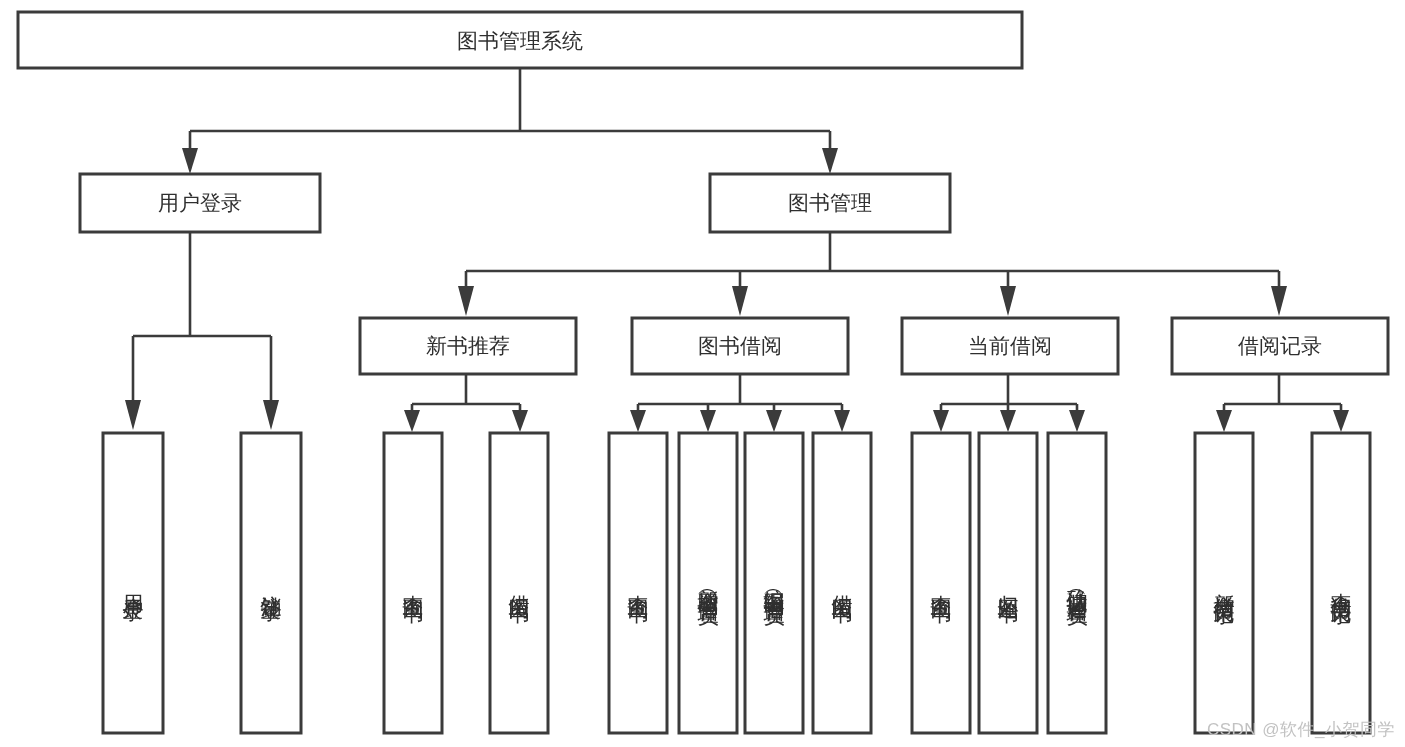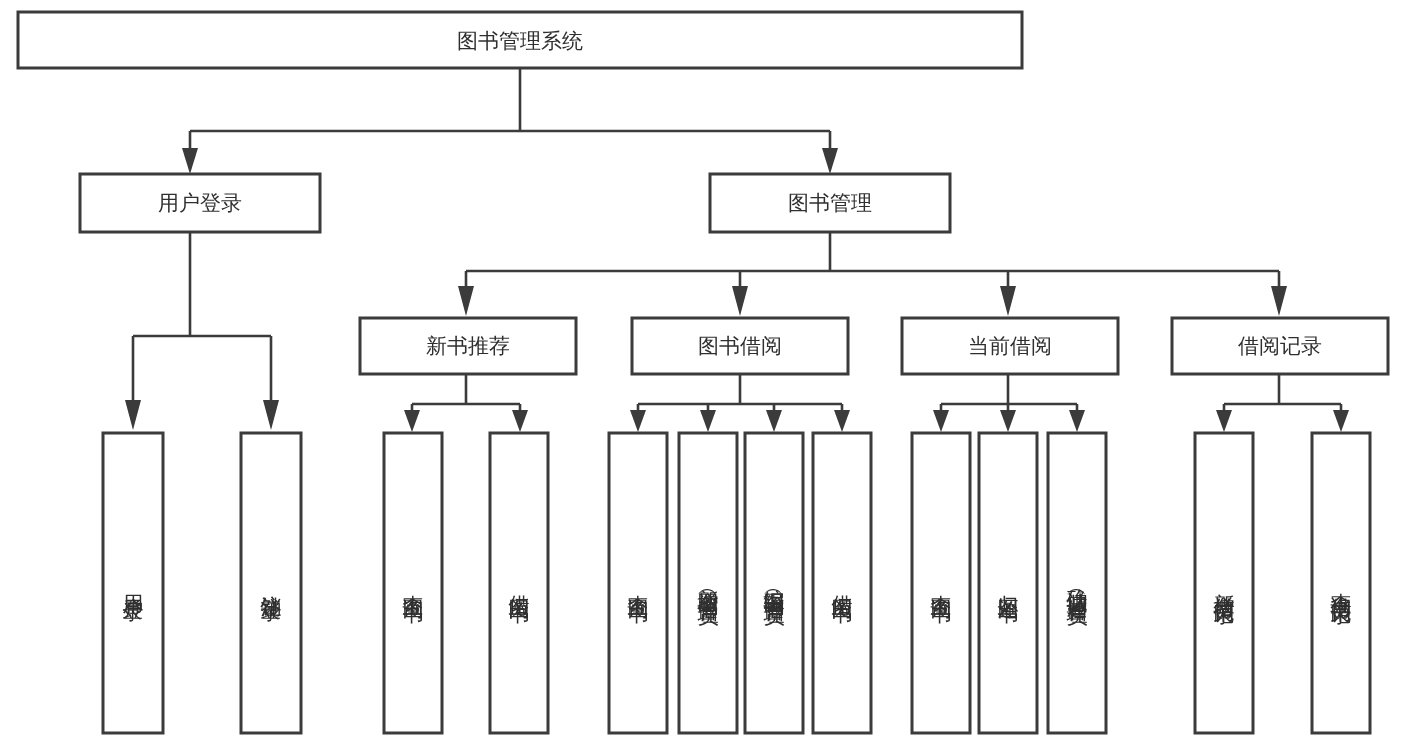--- a/index.html
+++ b/index.html
@@ -205,14 +205,15 @@
   <div class="node-label-v" style="left:745px; top:433px; width:58px; height:300px; display:flex; align-items:center; justify-content:center;">编辑图书（管理员）</div>
   <div class="node-label-v" style="left:813px; top:433px; width:58px; height:300px; display:flex; align-items:center; justify-content:center;">借阅图书</div>
 
   <div class="node-label-v" style="left:912px; top:433px; width:58px; height:300px; display:flex; align-items:center; justify-content:center;">查询图书</div>
   <div class="node-label-v" style="left:979px; top:433px; width:58px; height:300px; display:flex; align-items:center; justify-content:center;">归还图书</div>
   <div class="node-label-v" style="left:1048px; top:433px; width:58px; height:300px; display:flex; align-items:center; justify-content:center;">确认归还（管理员）</div>
 
   <div class="node-label-v" style="left:1195px; top:433px; width:58px; height:300px; display:flex; align-items:center; justify-content:center;">新增借阅记录</div>
   <div class="node-label-v" style="left:1312px; top:433px; width:58px; height:300px; display:flex; align-items:center; justify-content:center;">查询借阅记录</div>
 
+  <div class="watermark">CSDN @软件_小贺同学</div>
 
 </div>
 
 </body></html>

